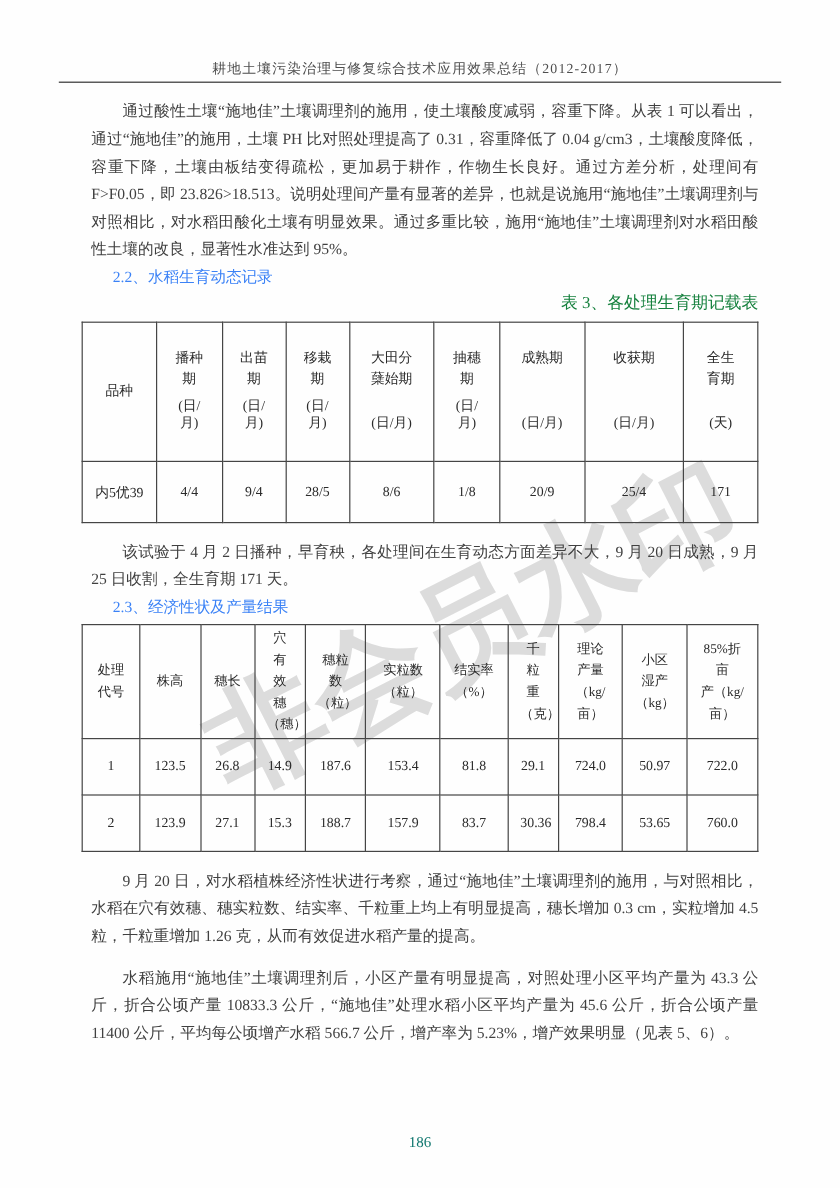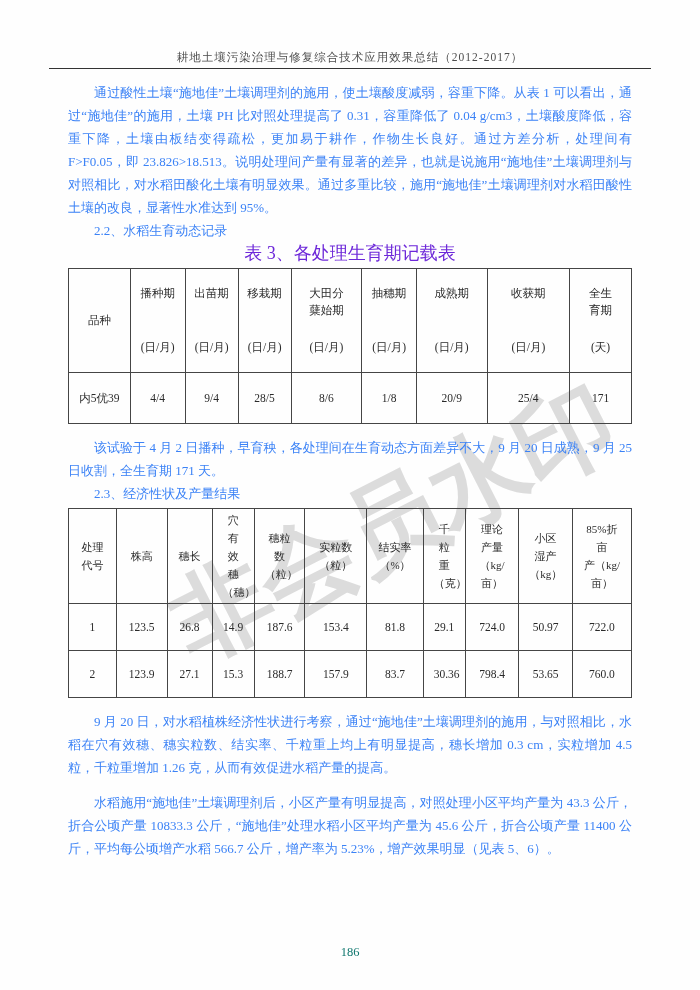--- a/index.html
+++ b/index.html
@@ -38,60 +38,60 @@
     font-size:11.5px;
     letter-spacing:1px;
     color:#4d4d4d;
   }
   .header-rule{
     border-top:1.2px solid #333;
     margin:3px -19px 0 -19px;
     height:0;
   }
   p.para{
-    margin:12px 0 0 0;
+    margin:12px 0 0 8px;
     font-size:13px;
     line-height:23px;
     text-indent:2em;
     text-align:justify;
-    color:#3b82f6;
+    color:#404040;
   }
   p.heading{
     margin:0;
     font-size:13px;
     line-height:23px;
     text-indent:2em;
     color:#3b82f6;
   }
   .caption{
-    text-align:center;
-    font-size:18px;
+    text-align:right;
+    font-size:14px;
     line-height:23px;
-    color:#6d28d9;
+    color:#15803d;
   }
   table{
     width:100%;
     border-collapse:collapse;
     table-layout:fixed;
     border:1.5px solid #3a3a3a;
     background:transparent;
     margin-top:3px;
   }
   th,td{
     border:1px solid #454545;
     font-weight:normal;
     text-align:center;
     vertical-align:middle;
     font-size:11.5px;
     color:#2a2a2a;
     padding:0 10px;
     overflow:hidden;
   }
   
-  .t3 th{height:95px;padding:4px;}
+  .t3 th{height:95px;padding:10px;}
   .t3 .hcell{
     height:95px;
     display:flex;flex-direction:column;
     justify-content:space-between;
     align-items:center;
     padding:12px 0 14px 0;
     box-sizing:border-box;
   }
   .t3 th.center-only .hcell{justify-content:center;padding:0;}
   .t3 .hname{white-space:pre-line;line-height:17px;}

